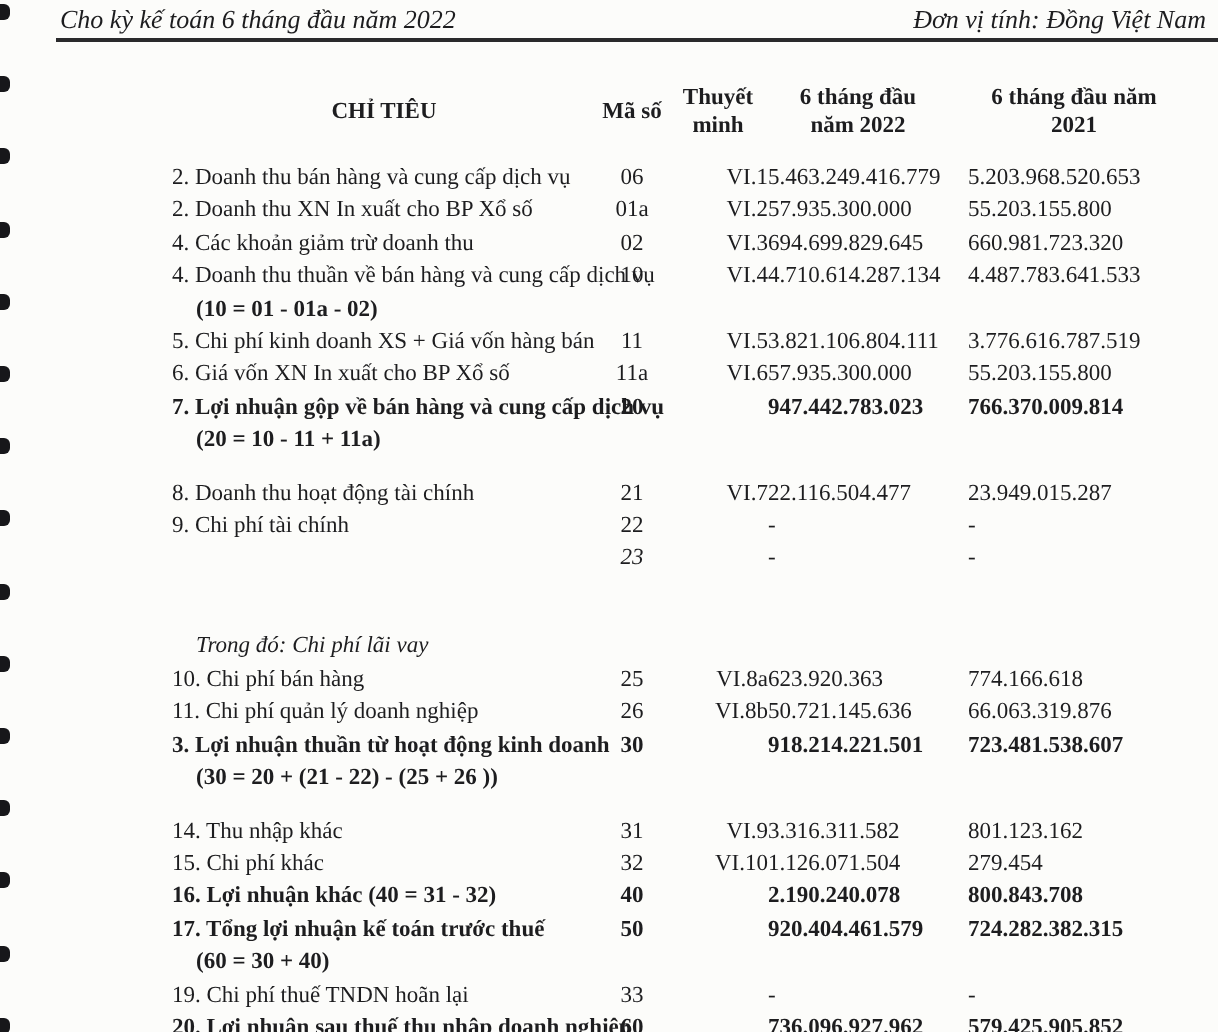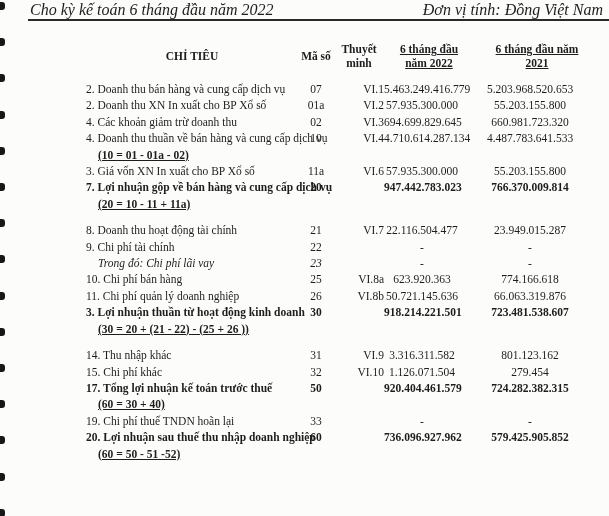--- a/index.html
+++ b/index.html
@@ -11,58 +11,58 @@
   .page{position:absolute;inset:0;}
   
   .binding-mark{
     position:absolute;left:0;width:5px;height:8px;
     background:#17171a;border-radius:0 3px 3px 0;
   }
   
   .topbar{
     position:absolute;top:2px;left:30px;right:6px;
     display:flex;justify-content:space-between;
-    font-style:italic;font-size:16px;line-height:15px;
+    font-style:italic;font-size:13px;line-height:15px;
   }
   .rule{
     position:absolute;top:19px;left:28px;right:0;height:2px;
     background:#2a2a2c;border:0;margin:0;
   }
   
   table.report{
     position:absolute;top:30px;left:86px;
     border-collapse:collapse;table-layout:fixed;width:516px;
   }
   col.c-item{width:212px;}
   col.c-code{width:36px;}
   col.c-note{width:50px;}
   col.c-2022{width:100px;}
   col.c-2021{width:118px;}
   thead th{
     font-weight:bold;font-size:11.5px;line-height:14px;
     text-align:center;vertical-align:middle;
     padding:12px 0 11px 0;
   }
-  thead th.h-2022,thead th.h-2021{padding-left:8px;padding-right:18px;text-decoration:underline;}
+  thead th.h-2022,thead th.h-2021{padding-left:8px;padding-right:18px;}
   thead th.h-2021{padding-right:20px;}
   tbody td{
     font-size:11.5px;line-height:16.4px;vertical-align:top;
     padding:0;
   }
   td.c-code{text-align:center;}
   td.c-note{text-align:right;}
-  td.c-num{text-align:center;}
+  td.c-num{text-align:left;}
   td.c-num.y2022{padding-right:24px;}
   td.c-num.y2021{padding-right:26px;}
   tr.gap td{padding-top:10px;}
   tr.bold td, tr.bold .item-label{font-weight:bold;}
   tr.italic .item-label, tr.italic td.c-code{font-style:italic;}
   .item-label{white-space:nowrap;}
-  .item-label.indent{padding-left:12px;}
-  .item-formula{font-weight:bold;padding-left:12px;white-space:nowrap;text-decoration:underline;}
+  .item-label.indent{padding-left:12px;margin-top:44px;}
+  .item-formula{font-weight:bold;padding-left:12px;white-space:nowrap;}
 </style>
 </head>
 <body>
 
 <div class="page">
 
   <div id="binding-marks">
       <div class="binding-mark" style="top: 2px;"></div>
       <div class="binding-mark" style="top: 38.2px;"></div>
       <div class="binding-mark" style="top: 74.4px;"></div>
@@ -102,21 +102,21 @@
         <th>Thuyết minh</th>
         <th class="h-2022">6 tháng đầu năm 2022</th>
         <th class="h-2021">6 tháng đầu năm 2021</th>
       </tr>
     </thead>
     <tbody id="report-body">
         <tr class="">
           <td class="c-item">
             <div class="item-label">2.  Doanh thu bán hàng và cung cấp dịch vụ</div>
           </td>
-          <td class="c-code">07</td>
+          <td class="c-code">06</td>
           <td class="c-note">VI.1</td>
           <td class="c-num y2022">5.463.249.416.779</td>
           <td class="c-num y2021">5.203.968.520.653</td>
         </tr>
         <tr class="">
           <td class="c-item">
             <div class="item-label">2.  Doanh thu XN In xuất cho BP Xổ số</div>
           </td>
           <td class="c-code">01a</td>
           <td class="c-note">VI.2</td>
@@ -137,21 +137,30 @@
             <div class="item-label">4.  Doanh thu thuần về bán hàng và cung cấp dịch vụ</div>
             <div class="item-formula">(10 = 01 - 01a - 02)</div>
           </td>
           <td class="c-code">10</td>
           <td class="c-note">VI.4</td>
           <td class="c-num y2022">4.710.614.287.134</td>
           <td class="c-num y2021">4.487.783.641.533</td>
         </tr>
         <tr class="">
           <td class="c-item">
-            <div class="item-label">3.  Giá vốn XN In xuất cho BP Xổ số</div>
+            <div class="item-label">5.  Chi phí kinh doanh XS + Giá vốn hàng bán</div>
+          </td>
+          <td class="c-code">11</td>
+          <td class="c-note">VI.5</td>
+          <td class="c-num y2022">3.821.106.804.111</td>
+          <td class="c-num y2021">3.776.616.787.519</td>
+        </tr>
+        <tr class="">
+          <td class="c-item">
+            <div class="item-label">6.  Giá vốn XN In xuất cho BP Xổ số</div>
           </td>
           <td class="c-code">11a</td>
           <td class="c-note">VI.6</td>
           <td class="c-num y2022">57.935.300.000</td>
           <td class="c-num y2021">55.203.155.800</td>
         </tr>
         <tr class="bold ">
           <td class="c-item">
             <div class="item-label">7.  Lợi nhuận gộp về bán hàng và cung cấp dịch vụ</div>
             <div class="item-formula">(20 = 10 - 11 + 11a)</div>
@@ -229,20 +238,29 @@
           <td class="c-item">
             <div class="item-label">15. Chi phí khác</div>
           </td>
           <td class="c-code">32</td>
           <td class="c-note">VI.10</td>
           <td class="c-num y2022">1.126.071.504</td>
           <td class="c-num y2021">279.454</td>
         </tr>
         <tr class="bold ">
           <td class="c-item">
+            <div class="item-label">16. Lợi nhuận khác (40 = 31 - 32)</div>
+          </td>
+          <td class="c-code">40</td>
+          <td class="c-note"></td>
+          <td class="c-num y2022">2.190.240.078</td>
+          <td class="c-num y2021">800.843.708</td>
+        </tr>
+        <tr class="bold ">
+          <td class="c-item">
             <div class="item-label">17. Tổng lợi nhuận kế toán trước thuế</div>
             <div class="item-formula">(60 = 30 + 40)</div>
           </td>
           <td class="c-code">50</td>
           <td class="c-note"></td>
           <td class="c-num y2022">920.404.461.579</td>
           <td class="c-num y2021">724.282.382.315</td>
         </tr>
         <tr class="">
           <td class="c-item">

